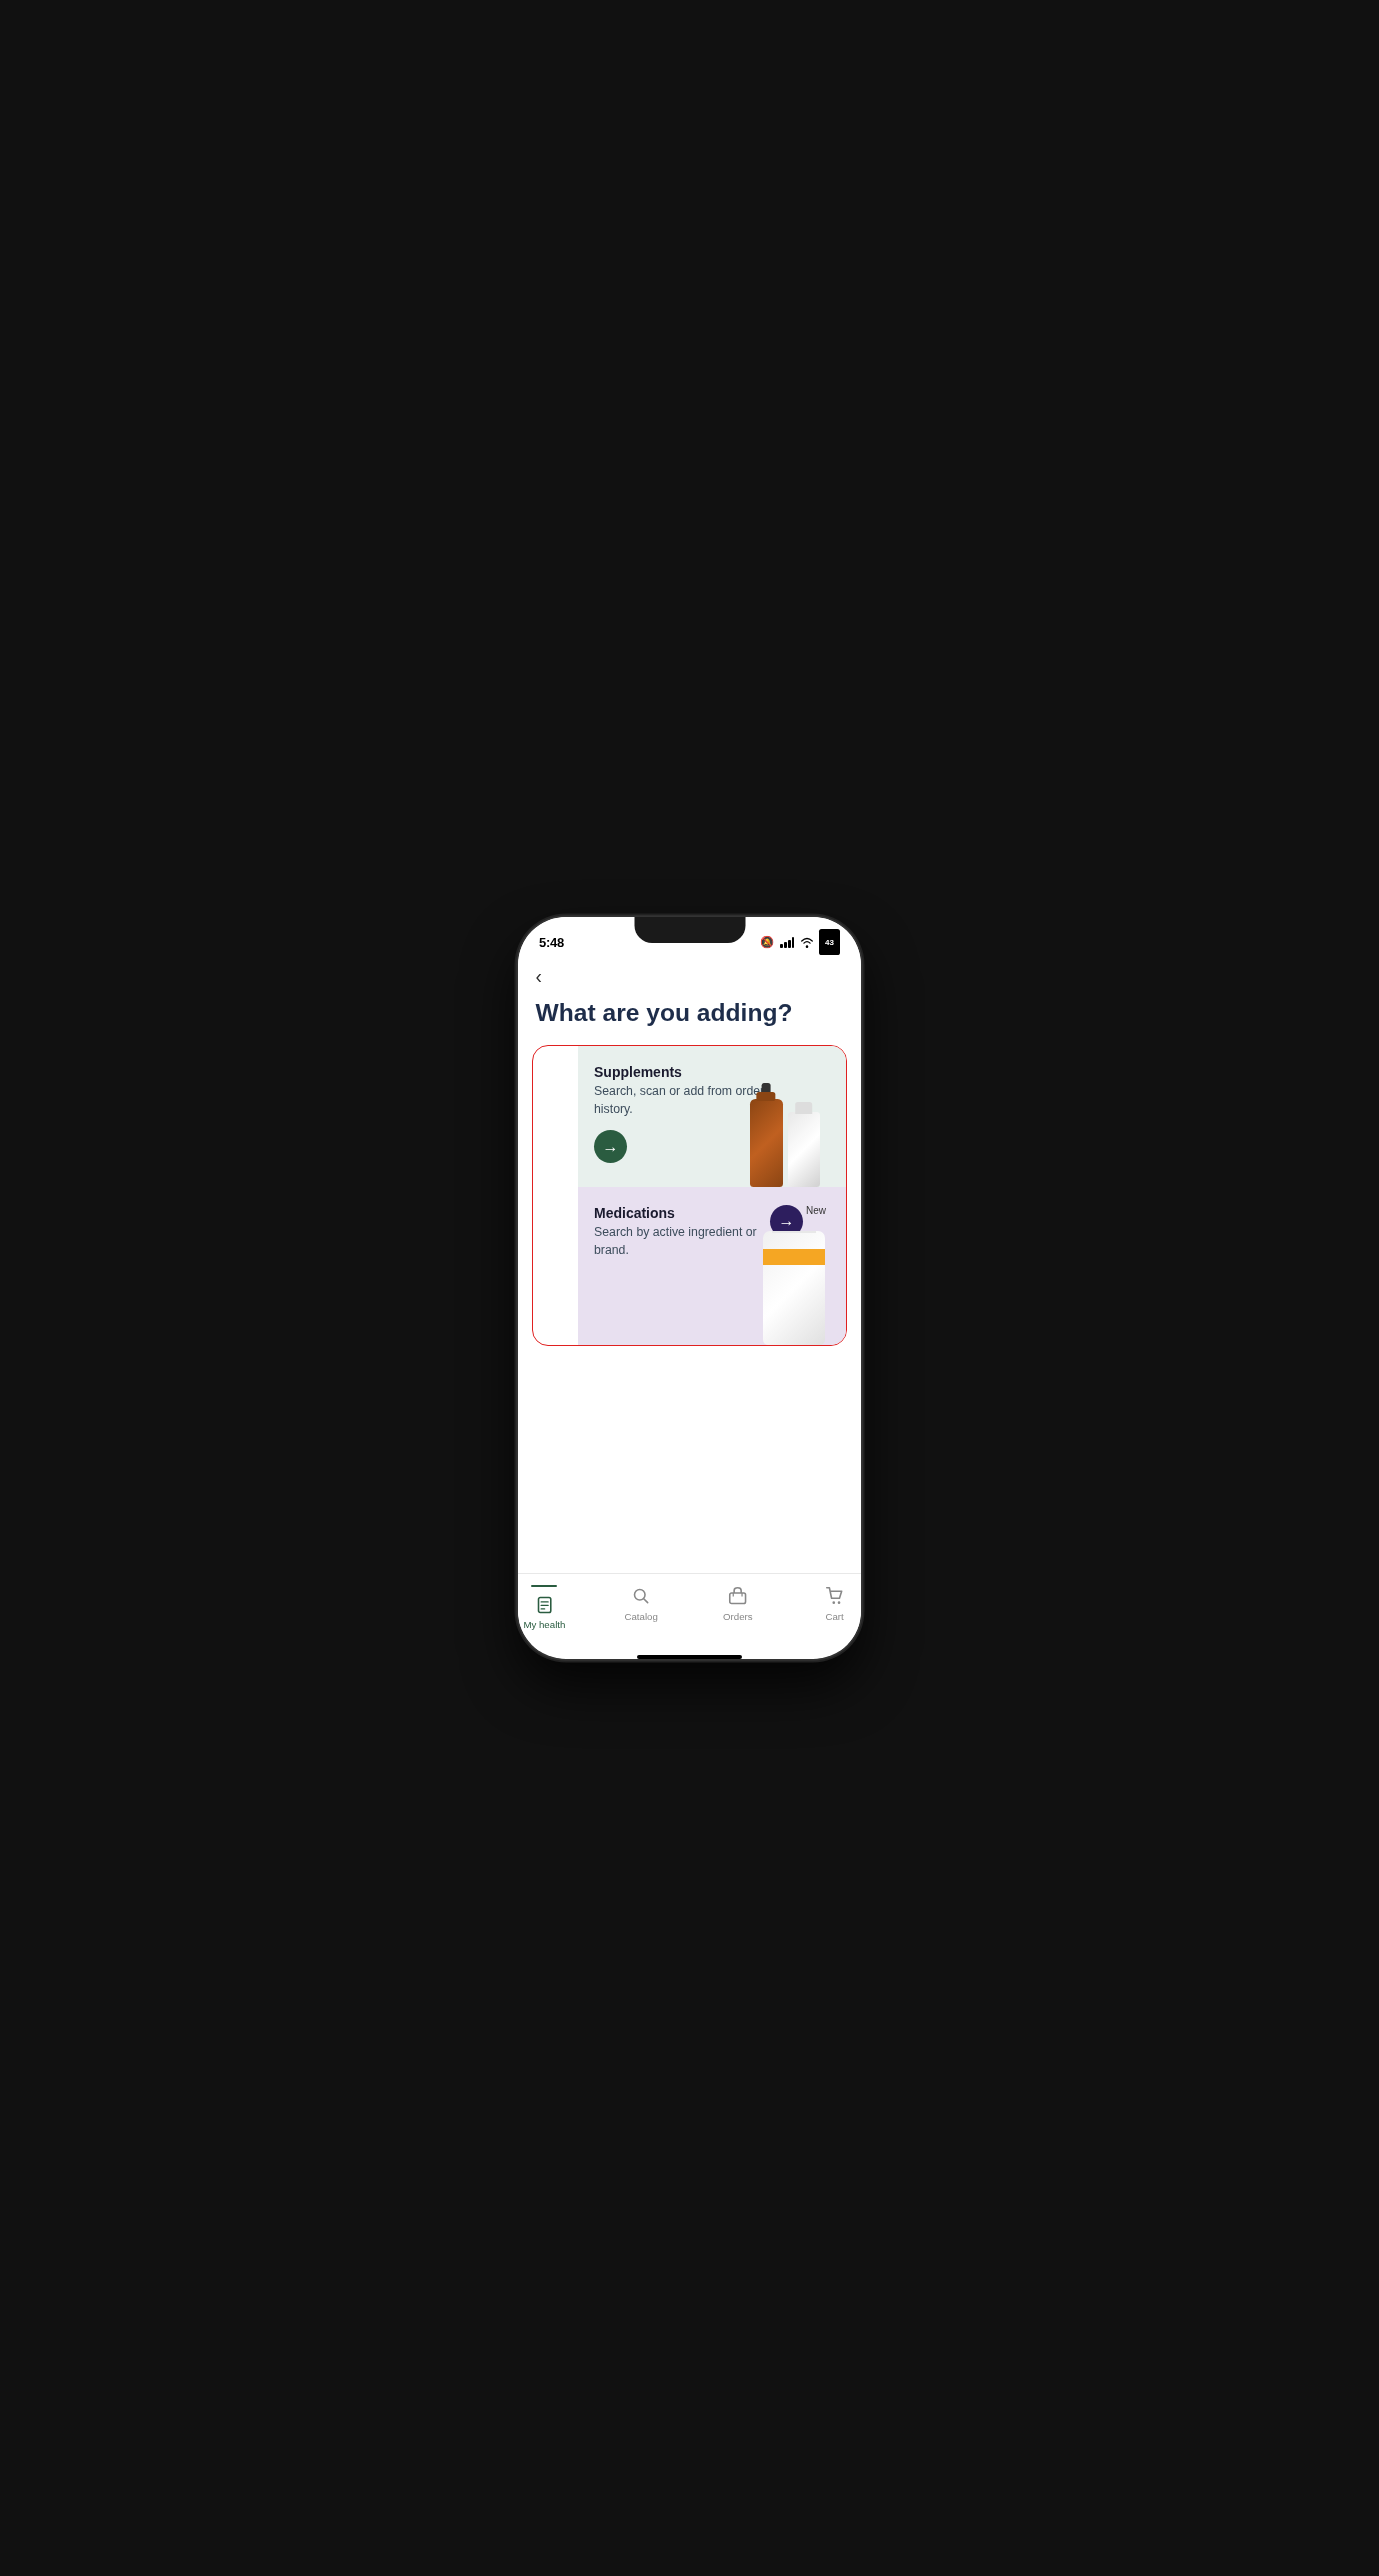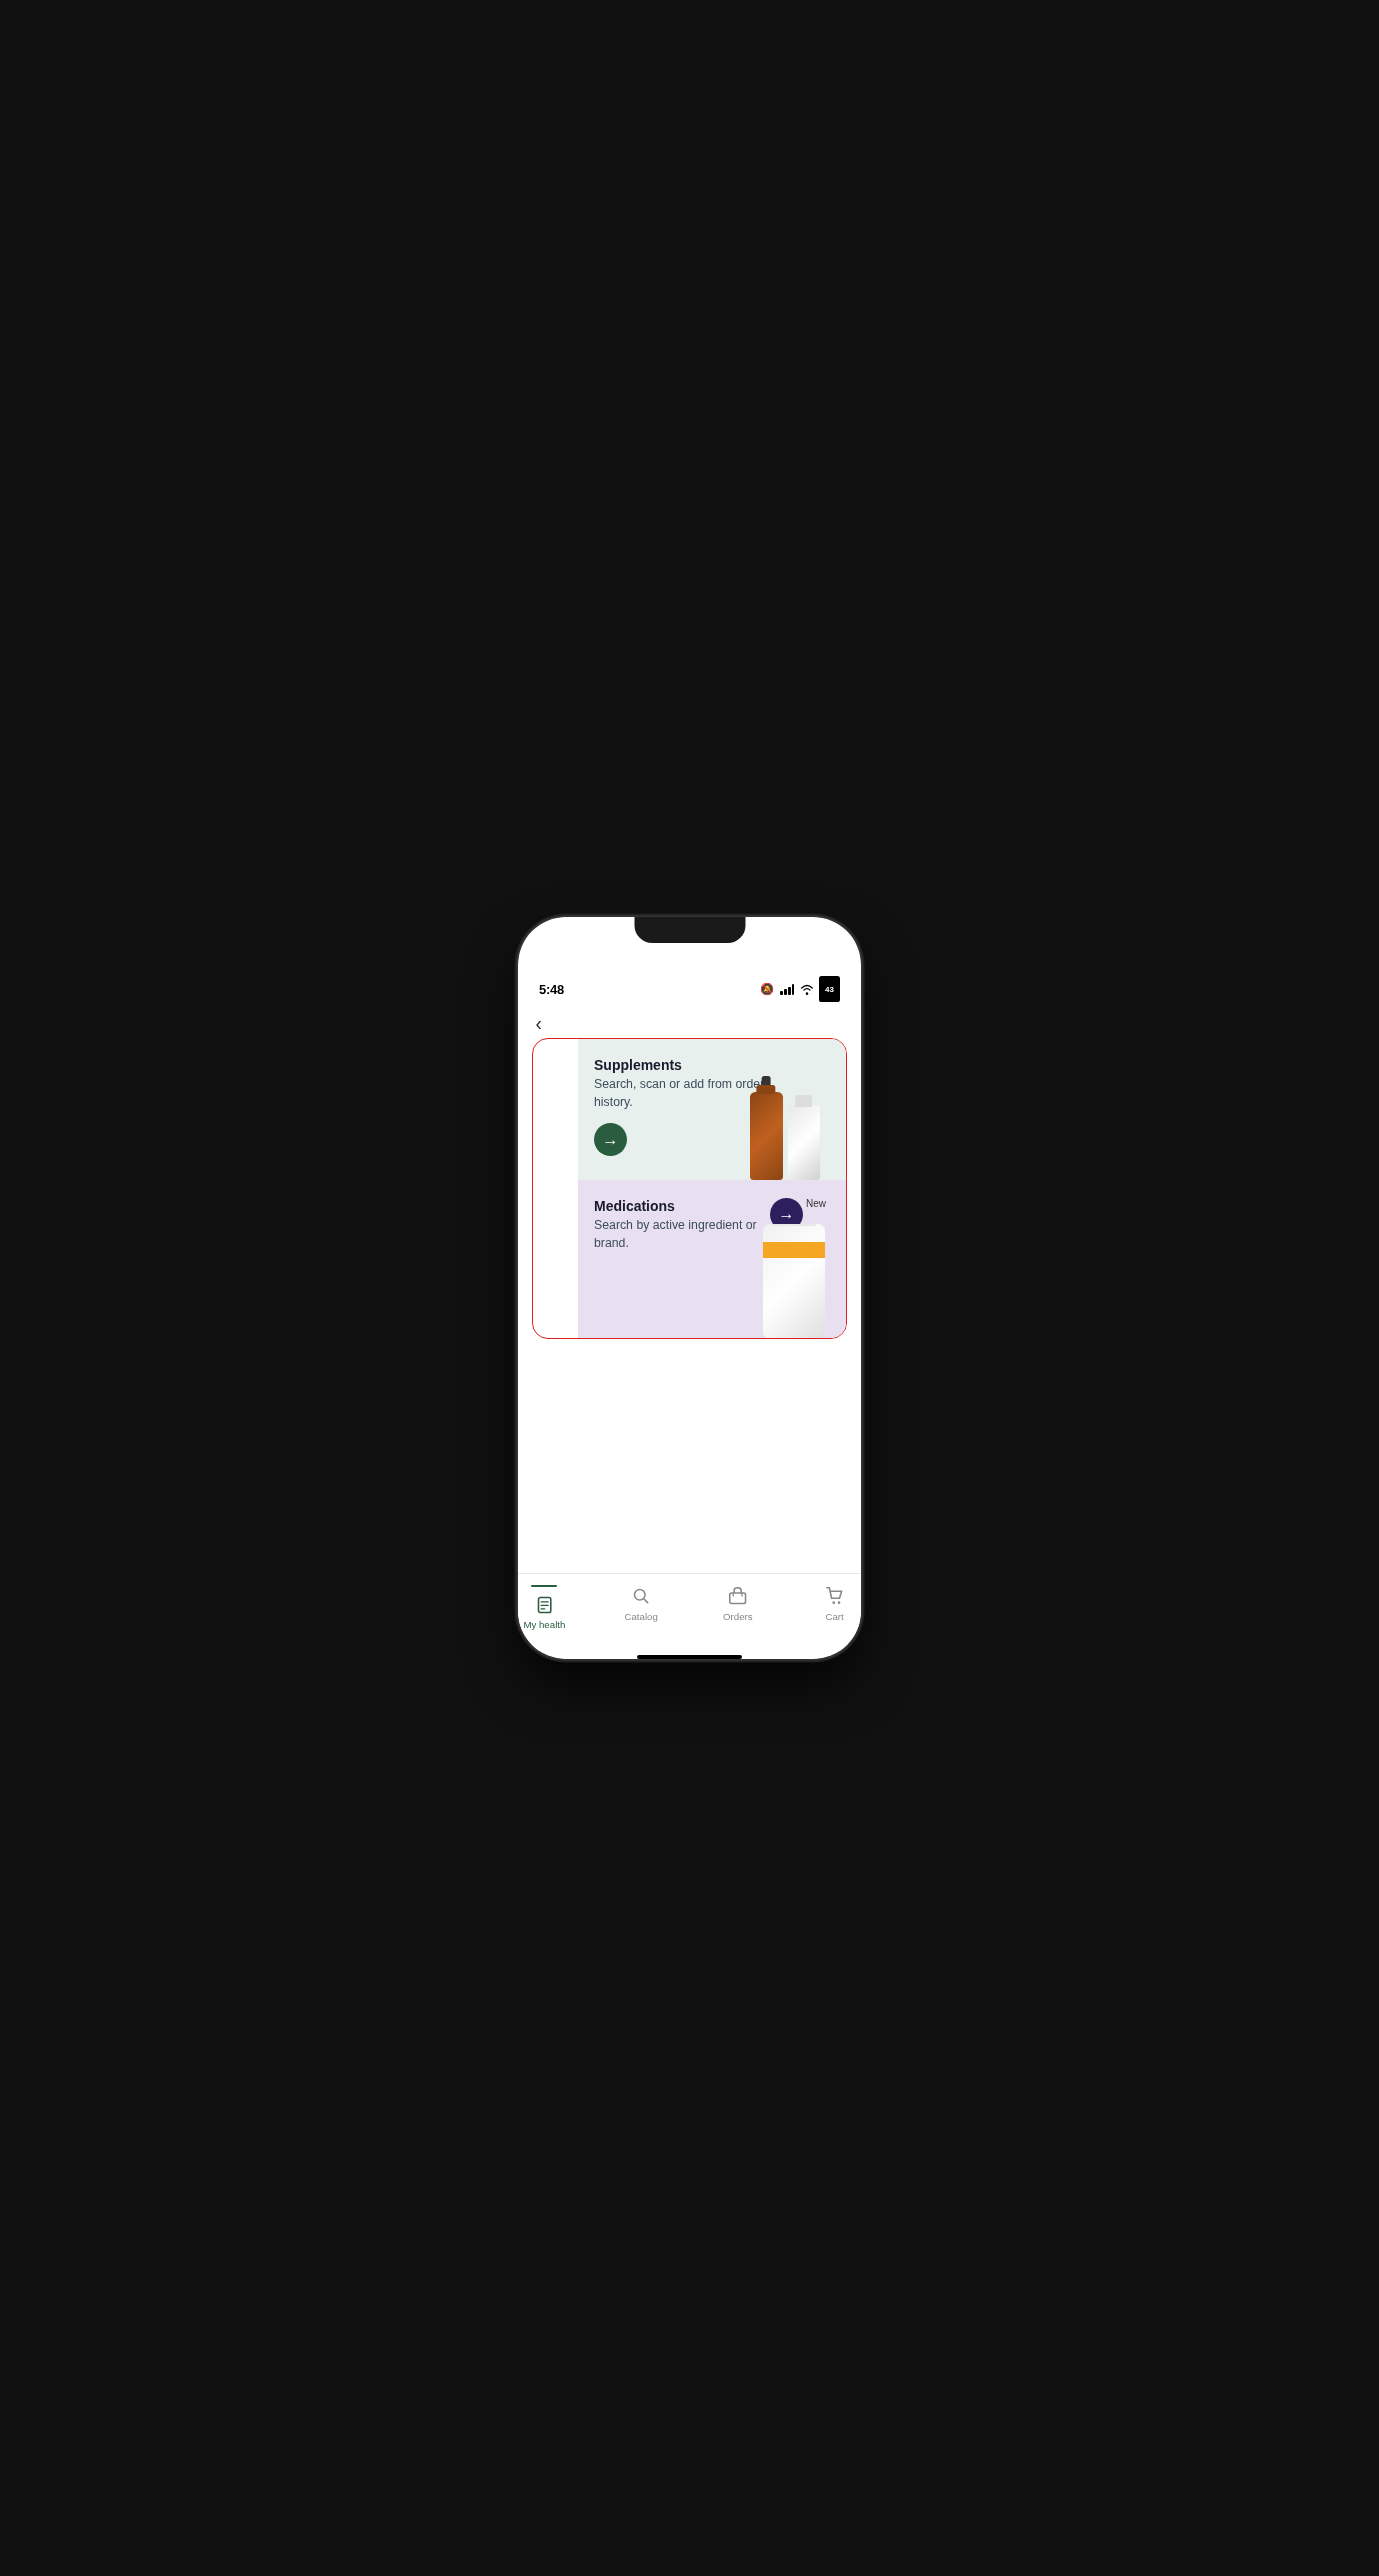--- a/index.html
+++ b/index.html
@@ -77,21 +77,20 @@
 
     
     .status-bar {
       display: flex;
       justify-content: space-between;
       align-items: center;
       padding: 12.3px 21px 3.5px;
       background: #fff;
       position: relative;
       z-index: 10;
-      margin-top: 47px;
     }
 
     .status-time {
       font-size: 13px;
       font-weight: 700;
       color: #000;
       letter-spacing: -0.3px;
     }
 
     .status-icons {
@@ -444,20 +443,21 @@
         </div>
       </div>
     </div>
 
     <div class="content">
 
       <button class="back-btn">
         <span class="back-chevron">‹</span>
       </button>
 
+      <h1 class="page-title">What are you adding?</h1>
 
       <div class="cards-container">
 
         <div class="card-supplements">
           <div>
             <div class="card-title">Supplements</div>
             <div class="card-desc">Search, scan or add from order history.</div>
           </div>
           <button class="arrow-btn-green">
             <span class="arrow-symbol">→</span>

